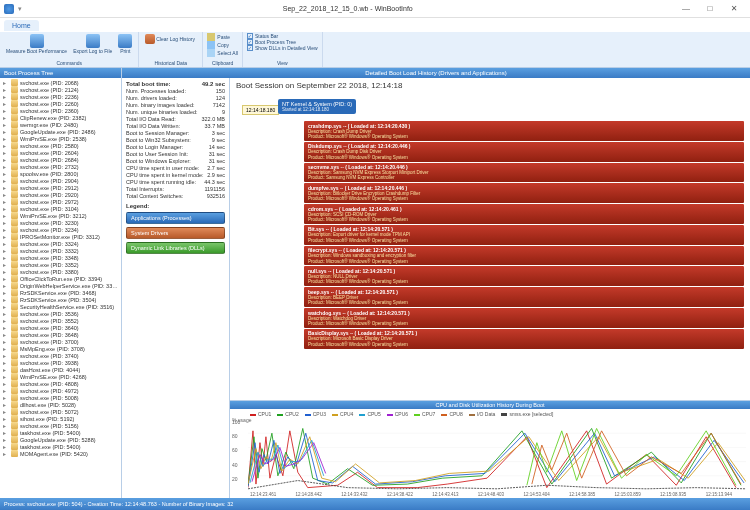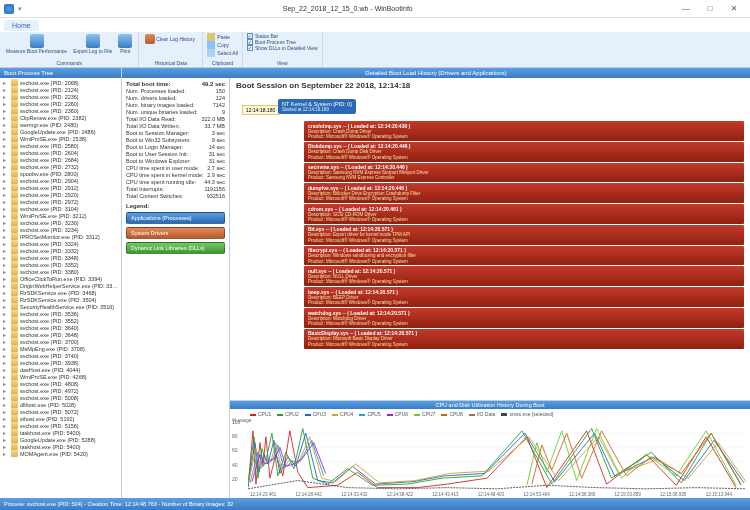--- a/index.html
+++ b/index.html
@@ -34,21 +34,21 @@
 .content-split { flex: 1; display: flex; overflow: hidden; }
 .stats-pane { width: 108px; border-right: 1px solid #b8cee7; padding: 3px 4px; display: flex; flex-direction: column; gap: 1px; }
 .stat-row { display: flex; justify-content: space-between; font-size: 5.5px; color: #333; }
 .stat-row.bold { font-weight: bold; font-size: 6px; }
 .legend-title { font-size: 6px; font-weight: bold; margin-top: 3px; color: #333; }
 .legend-box { font-size: 5.5px; color: #fff; padding: 2px 4px; border-radius: 2px; margin-top: 2px; border: 1px solid rgba(0,0,0,0.3); }
 .lg-apps { background: linear-gradient(#5a9fe0,#2a6ab8); }
 .lg-drivers { background: linear-gradient(#e08a5a,#b85a2a); }
 .lg-dlls { background: linear-gradient(#7ac56a,#3a9a2a); }
 .timeline-pane { flex: 1; display: flex; flex-direction: column; overflow: hidden; background: #fff; }
-.session-title { font-size: 8px; font-weight: bold; color: #333; padding: 3px 6px; }
+.session-title { font-size: 8px; font-weight: normal; color: #333; padding: 3px 6px; }
 .timeline-area { position: relative; flex: 1; overflow: hidden; padding: 4px 6px; }
 .time-tag { position: absolute; left: 12px; top: 12px; background: #fff8d8; border: 1px solid #d8c870; font-size: 5px; padding: 1px 3px; }
 .kernel-box { position: absolute; left: 48px; top: 6px; background: #2a6ab8; color: #fff; font-size: 5.5px; padding: 2px 4px; border-radius: 2px; }
 .driver-list { position: absolute; left: 74px; top: 28px; right: 6px; display: flex; flex-direction: column; gap: 1px; }
 .driver-box { background: linear-gradient(#c43a2a,#902010); color: #fff; font-size: 5px; padding: 1.5px 4px; border-radius: 1px; display: flex; flex-direction: column; line-height: 1.2; }
 .driver-box .dname { font-weight: bold; color: #fff; }
 .driver-box .ddesc { color: #f8e0a0; font-size: 4.5px; }
 .chart-section { height: 98px; border-top: 1px solid #b8cee7; display: flex; flex-direction: column; }
 .chart-header { background: linear-gradient(#5a9fe0,#3a7bc5); color: #fff; font-size: 5.5px; padding: 1px 4px; text-align: center; }
 .chart-legend { display: flex; gap: 6px; padding: 2px 20px; font-size: 5px; color: #555; flex-wrap: wrap; }

